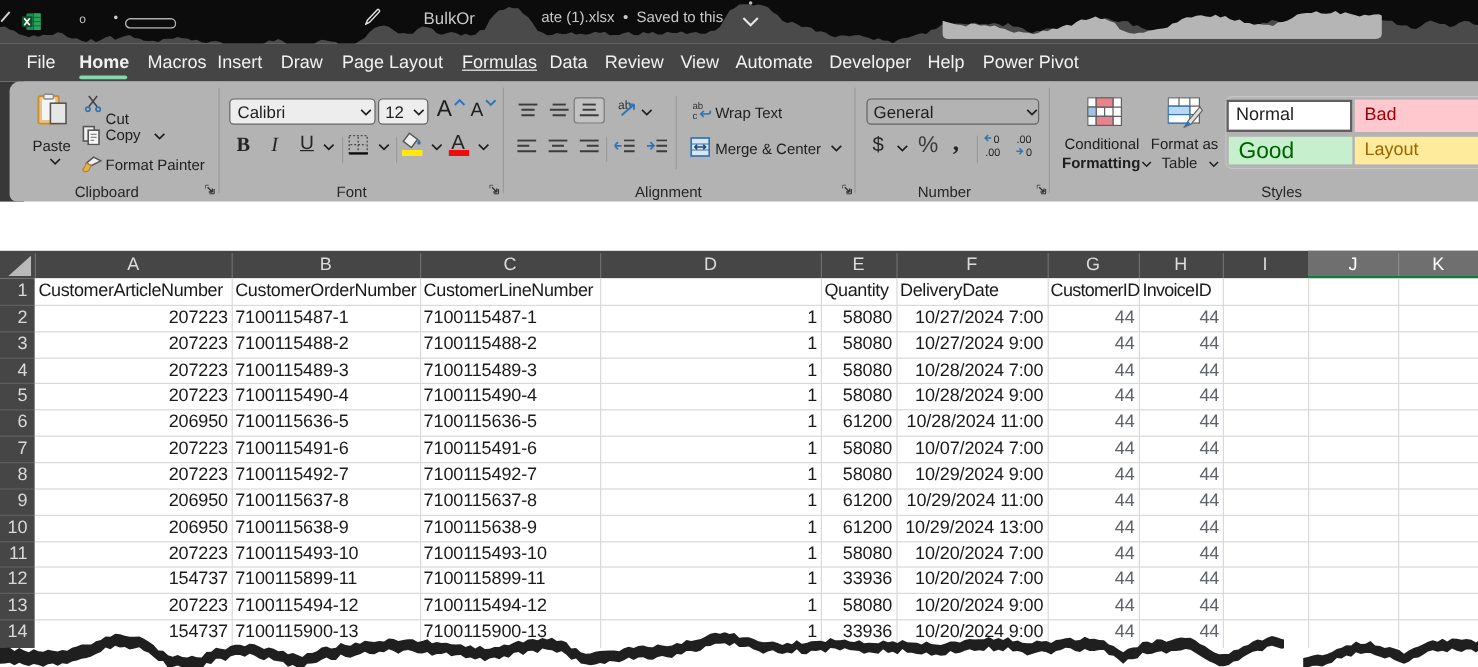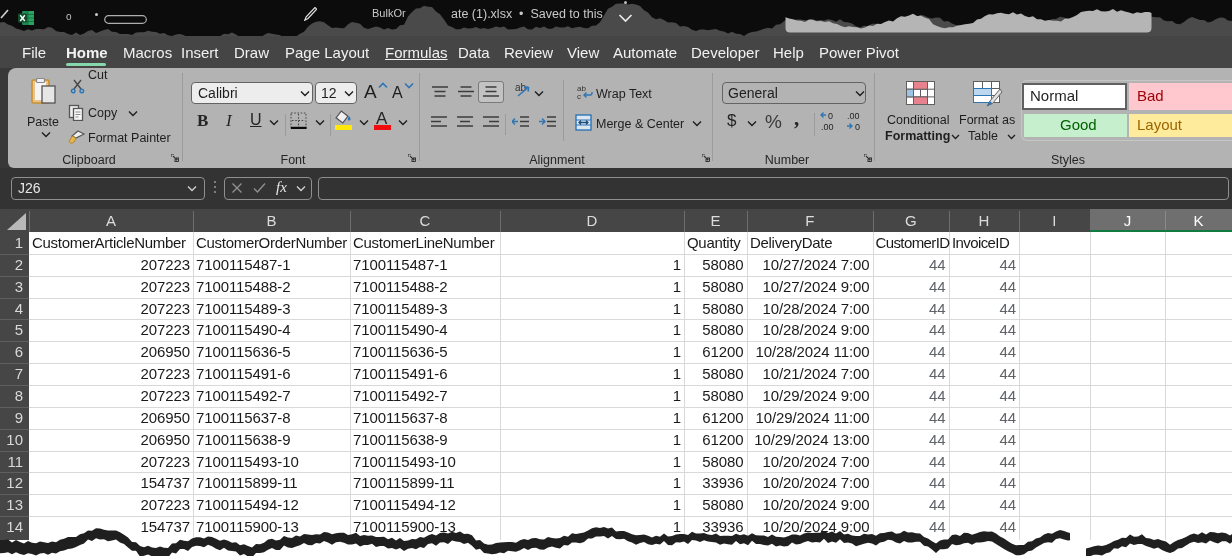--- a/index.html
+++ b/index.html
@@ -38,21 +38,21 @@
   <div id="titlebar" class="abs"></div>
 
   <svg class="abs" style="left:0;top:0;" width="1232" height="46" viewBox="0 0 1232 46">
     <path d="M0 0 H1232 V20.9 L1228 20.5 L1224 17.8 L1220 17.5 L1216 18.9 L1212 21.6 L1208 22.4 L1204 20.1 L1200 20 L1196 18.6 L1192 17 L1188 18.7 L1184 21.9 L1180 24.2 L1176 23.7 L1172 21.1 L1168 21.2 L1164 20.6 L1160 17.3 L1156 17.2 L1152 16.8 L1148 14.7 L1144 16.1 L1140 15.3 L1136 14.8 L1132 14.8 L1128 16.8 L1124 16.3 L1120 18.7 L1116 17.5 L1112 15.7 L1108 15.8 L1104 13.5 L1100 12.8 L1096 14.4 L1092 18.6 L1088 19.3 L1084 19.8 L1080 23 L1076 19.2 L1072 20.1 L1068 20 L1064 17.6 L1060 16.7 L1056 19.1 L1052 18.9 L1048 21.6 L1044 25.2 L1040 27.2 L1036 27 L1032 24.4 L1028 23.9 L1024 23 L1020 25.6 L1016 24.4 L1012 21.5 L1008 19 L1004 20 L1000 17.4 L996 19.2 L992 22.1 L988 23.1 L984 24.4 L980 27.7 L976 25.9 L972 28 L968 26.5 L964 26.5 L960 25.7 L956 25 L952 23.5 L948 21 L944 21.6 L940 17.8 L936 17.6 L932 18.4 L928 17.5 L924 15.6 L920 14.7 L916 19.7 L912 19.3 L908 23.7 L904 24.8 L900 27.3 L896 25 L892 26.6 L888 25.3 L884 24.9 L880 25.5 L876 23.7 L872 23.7 L868 25.9 L864 25.8 L860 27.6 L856 26.3 L852 23.4 L848 22.3 L844 22.1 L840 19.2 L836 21.8 L832 20 L828 19.2 L824 20.5 L820 20.1 L816 20.4 L812 18.7 L808 20.3 L804 20 L800 19.5 L796 19.6 L792 20.7 L788 18.3 L784 21.2 L780 24.2 L776 24.8 L772 28.4 L768 27.7 L764 28.8 L760 30.3 L756 31.5 L752 31.9 L748 33.3 L744 36.1 L740 34 L736 33.8 L732 31.8 L728 33.4 L724 31.4 L720 30.7 L716 29.1 L712 29.4 L708 30.2 L704 29.6 L700 29.5 L696 31.1 L692 29.7 L688 27.1 L684 26 L680 26.4 L676 23 L672 22.2 L668 22.4 L664 19.9 L660 18.2 L656 19.2 L652 17.3 L648 12.4 L644 10.3 L640 6.1 L636 4.6 L632 3.8 L628 4.6 L624 3.6 L620 3.6 L616 3.7 L612 6.8 L608 8.8 L604 15.5 L600 22.3 L596 25.4 L592 25.8 L588 28.2 L584 28.1 L580 26.7 L576 27.2 L572 28.3 L568 26.3 L564 27.5 L560 27.4 L556 26.5 L552 28.8 L548 28.8 L544 26.6 L540 28 L536 26.7 L532 29.4 L528 29.2 L524 26.6 L520 27.4 L516 29.1 L512 29.2 L508 29.4 L504 26.5 L500 27.4 L496 26.4 L492 28.1 L488 28.9 L484 28.1 L480 28.8 L476 26.9 L472 28.3 L468 28.4 L464 27.4 L460 29.2 L456 29.3 L452 27 L448 25.6 L444 19.4 L440 14.2 L436 11.5 L432 6.9 L428 6.8 L424 5.8 L420 8.2 L416 8.5 L412 12.1 L408 16.6 L404 24.7 L400 25.2 L396 28.9 L392 29.5 L388 28.1 L384 29.6 L380 27.6 L376 26.6 L372 27.8 L368 28.9 L364 27.8 L360 23.8 L356 22.8 L352 22.1 L348 24.2 L344 28.2 L340 28.1 L336 27.5 L332 27.9 L328 25.3 L324 22.2 L320 21.2 L316 21.8 L312 23.4 L308 26.7 L304 31.7 L300 33.7 L296 36.5 L292 37.4 L288 39.6 L284 38.6 L280 35.1 L276 34.5 L272 33.8 L268 33.1 L264 34.9 L260 37.9 L256 38.9 L252 39.2 L248 38.6 L244 37.6 L240 37.6 L236 34.4 L232 32.5 L228 34.3 L224 33.7 L220 36.3 L216 37.7 L212 39.8 L208 38.7 L204 39.3 L200 40.6 L196 39.8 L192 39.8 L188 37.5 L184 35.3 L180 34.1 L176 34.5 L172 35.9 L168 35.3 L164 33.1 L160 33.7 L156 32 L152 31.8 L148 30.8 L144 32.3 L140 32.2 L136 32.4 L132 35.1 L128 33.9 L124 34.1 L120 34 L116 32.1 L112 31.7 L108 29.1 L104 29.9 L100 31.5 L96 33.1 L92 30.1 L88 31.1 L84 33.4 L80 35 L76 32.4 L72 35 L68 33.9 L64 31.9 L60 32.1 L56 30.9 L52 27.8 L48 26.9 L44 29.2 L40 29.1 L36 28.9 L32 30.6 L28 29.3 L24 31.1 L20 29.6 L16 28.6 L12 25.7 L8 24.5 L4 22.1 L0 22.4 Z" fill="#0c0c0c"></path>
   </svg>
 
   <svg class="abs" style="left:785px;top:0;" width="368" height="33" viewBox="0 0 368 33">
     <path d="M0.5 17.3 L4 18.4 L8 19.3 L12 20.5 L16 20.8 L20 22 L24 19.5 L28 20.1 L32 21.3 L36 21 L40 22 L44 21.3 L48 23.3 L52 24 L56 25.9 L60 27.2 L64 26.2 L68 27.1 L72 27.3 L76 28.4 L80 27.6 L84 25.4 L88 26.1 L92 23.7 L96 24.1 L100 22.1 L104 20.6 L108 21.5 L112 18.3 L116 16.3 L120 16.7 L124 15.4 L128 13.7 L132 15.9 L136 15.8 L140 17.7 L144 19 L148 24.3 L152 26 L156 27.6 L160 28.2 L164 27.3 L168 27.2 L172 25.7 L176 24.9 L180 24.2 L184 23.8 L188 23 L192 19.6 L196 18.7 L200 15.9 L204 14.3 L208 14.5 L212 13.2 L216 12.8 L220 13.7 L224 14.2 L228 12.2 L232 14.6 L236 13.4 L240 16.1 L244 17.3 L248 16.3 L252 19.2 L256 19.2 L260 20.7 L264 20.1 L268 20.7 L272 20.7 L276 21.6 L280 18.5 L284 18.4 L288 17 L292 15.1 L296 12.1 L300 11.2 L304 10.8 L308 10.9 L312 9.3 L316 11.3 L320 11.5 L324 11.1 L328 9.1 L332 11.8 L336 10.3 L340 11.4 L344 12.5 L348 13.8 L352 12.3 L356 13 L360 12.1 L364 11.9 L366.5 13 V28 Q366.5 32.5 361.5 32.5 L5 32.5 Q0.5 32.5 0.5 28 Z" fill="#b5b5b5"></path>
   </svg>
 
-  <div class="abs" style="left:372px;top:7px;font-size:11px;color:#c9c9c9;white-space:nowrap;">BulkOr</div>
+  <div class="abs" style="left:353px;top:7px;font-size:14px;color:#c9c9c9;white-space:nowrap;">BulkOr</div>
   <div class="abs" style="left:451px;top:7px;font-size:12.5px;color:#c9c9c9;white-space:nowrap;">ate (1).xlsx &nbsp;•&nbsp; Saved to this</div>
   <svg class="abs" style="left:618px;top:13px;" width="15" height="10" viewBox="0 0 15 10">
       <path d="M1.5 2 L7.5 8 L13.5 2" stroke="#e8e8e8" stroke-width="1.7" fill="none"></path>
     </svg>
 
   <svg class="abs" style="left:18px;top:11px;" width="16" height="14" viewBox="0 0 16 14">
     <rect x="4" y="0" width="12" height="14" rx="1" fill="#1d8a54"></rect>
     <rect x="10" y="0" width="6" height="14" fill="#2ca35e"></rect>
     <path d="M4 3.5 h12 M4 7 h12 M4 10.5 h12 M10 0 v14" stroke="#0f6a3f" stroke-width="0.8"></path>
     <rect x="0" y="2.5" width="9" height="9" rx="1" fill="#134e2c"></rect>
@@ -108,21 +108,21 @@
     <div class="rtxt" style="left:19px;top:47px;">Paste</div>
     <svg class="abs" style="left:33px;top:63px;" width="10" height="7" viewBox="0 0 10 7">
         <path d="M1 1.5 L5 5.5 L9 1.5" stroke="#1e1e1e" stroke-width="1.4" fill="none"></path>
       </svg>
 
     <svg class="abs" style="left:62px;top:11px;" width="15" height="15" viewBox="0 0 15 15">
       <path d="M4 1 L11 10 M11 1 L4 10" stroke="#444" stroke-width="1.3" fill="none"></path>
       <circle cx="3.2" cy="12" r="1.8" fill="none" stroke="#2e75b6" stroke-width="1.4"></circle>
       <circle cx="11.8" cy="12" r="1.8" fill="none" stroke="#2e75b6" stroke-width="1.4"></circle>
     </svg>
-    <div class="rtxt" style="left:80px;top:0;">Cut</div>
+    <div class="rtxt" style="left:80px;top:24px;">Cut</div>
 
     <svg class="abs" style="left:60px;top:36px;" width="17" height="17" viewBox="0 0 17 17">
       <rect x="1.5" y="1.5" width="9" height="12" fill="#efefef" stroke="#555" stroke-width="1.3"></rect>
       <rect x="5.5" y="4.5" width="9" height="12" fill="#f7f7f7" stroke="#555" stroke-width="1.3"></rect>
       <path d="M7.5 8 h5 M7.5 10.5 h5 M7.5 13 h3" stroke="#888" stroke-width="1"></path>
     </svg>
     <div class="rtxt" style="left:80px;top:38px;">Copy</div>
     <svg class="abs" style="left:120px;top:42px;" width="10" height="7" viewBox="0 0 10 7">
         <path d="M1 1.5 L5 5.5 L9 1.5" stroke="#1e1e1e" stroke-width="1.4" fill="none"></path>
       </svg>
@@ -298,57 +298,37 @@
     <svg class="abs" style="left:999px;top:66px;" width="9" height="6" viewBox="0 0 9 6">
         <path d="M1 1 L4.5 4.5 L8 1" stroke="#1e1e1e" stroke-width="1.3" fill="none"></path>
       </svg>
 
     <div class="abs" style="left:1013px;top:12px;width:219px;height:61px;border:1px solid #c6c6c6;border-radius:6px 0 0 6px;border-right:none;box-sizing:border-box;"></div>
     <div class="abs" style="left:1014px;top:15px;width:105px;height:27px;background:#ffffff;border:2px solid #606060;box-sizing:border-box;"></div>
     <div class="abs" style="left:1022px;top:19px;font-size:15px;color:#1f1f1f;">Normal</div>
     <div class="abs" style="left:1121px;top:15px;width:103px;height:27px;background:#ffc7ce;"></div>
     <div class="abs" style="left:1129px;top:19px;font-size:15px;color:#9c0006;">Bad</div>
     <div class="abs" style="left:1016px;top:46px;width:103px;height:23px;background:#c6efce;"></div>
-    <div class="abs" style="left:1024px;top:48px;font-size:15px;color:#006100;margin-left:28px;">Good</div>
+    <div class="abs" style="left:1024px;top:48px;font-size:19px;color:#006100;">Good</div>
     <div class="abs" style="left:1121px;top:46px;width:103px;height:23px;background:#ffeb9c;"></div>
     <div class="abs" style="left:1129px;top:48px;font-size:15px;color:#9c6500;">Layout</div>
     <div class="rlabel" style="left:1060px;">Styles</div>
 
     <svg class="abs" style="left:163px;top:86px;" width="8" height="8" viewBox="0 0 8 8">
         <path d="M0 0 h3 M0 0 v3 M7.5 7.5 h-4 M7.5 7.5 v-4 M2 2 L6 6 M6 6 l-3 0 M6 6 l0 -3" stroke="#333" stroke-width="1.1" fill="none"></path>
       </svg>
     <svg class="abs" style="left:400px;top:86px;" width="8" height="8" viewBox="0 0 8 8">
         <path d="M0 0 h3 M0 0 v3 M7.5 7.5 h-4 M7.5 7.5 v-4 M2 2 L6 6 M6 6 l-3 0 M6 6 l0 -3" stroke="#333" stroke-width="1.1" fill="none"></path>
       </svg>
     <svg class="abs" style="left:694px;top:86px;" width="8" height="8" viewBox="0 0 8 8">
         <path d="M0 0 h3 M0 0 v3 M7.5 7.5 h-4 M7.5 7.5 v-4 M2 2 L6 6 M6 6 l-3 0 M6 6 l0 -3" stroke="#333" stroke-width="1.1" fill="none"></path>
       </svg>
     <svg class="abs" style="left:856px;top:86px;" width="8" height="8" viewBox="0 0 8 8">
         <path d="M0 0 h3 M0 0 v3 M7.5 7.5 h-4 M7.5 7.5 v-4 M2 2 L6 6 M6 6 l-3 0 M6 6 l0 -3" stroke="#333" stroke-width="1.1" fill="none"></path>
       </svg>
-  </div>
-  <div id="fbar" class="abs">
-    <div class="abs" style="left:11px;top:9px;width:194px;height:23px;border:1px solid #8f8f8f;border-radius:4px;box-sizing:border-box;"></div>
-    <div class="abs" style="left:18px;top:12px;font-size:14px;color:#e6e6e6;">J26</div>
-    <svg class="abs" style="left:187px;top:17px;" width="10" height="7" viewBox="0 0 10 7">
-        <path d="M1 1.5 L5 5.5 L9 1.5" stroke="#cfcfcf" stroke-width="1.4" fill="none"></path>
-      </svg>
-    <div class="abs" style="left:214px;top:13px;width:2px;height:2px;background:#9a9a9a;border-radius:50%;box-shadow:0 5px 0 #9a9a9a,0 10px 0 #9a9a9a;"></div>
-    <div class="abs" style="left:224px;top:9px;width:88px;height:23px;border:1px solid #8f8f8f;border-radius:4px;box-sizing:border-box;"></div>
-    <svg class="abs" style="left:231px;top:14px;" width="12" height="12" viewBox="0 0 12 12">
-        <path d="M1.5 1.5 L10.5 10.5 M10.5 1.5 L1.5 10.5" stroke="#8f8f8f" stroke-width="1.4"></path>
-      </svg>
-    <svg class="abs" style="left:253px;top:14px;" width="13" height="12" viewBox="0 0 13 12">
-        <path d="M1 6.5 L4.5 10 L12 1.5" stroke="#8f8f8f" stroke-width="1.4" fill="none"></path>
-      </svg>
-    <div class="abs" style="left:276px;top:11px;font-size:15px;font-style:italic;color:#e8e8e8;font-family:'Liberation Serif',serif;">fx</div>
-    <svg class="abs" style="left:296px;top:17px;" width="10" height="7" viewBox="0 0 10 7">
-        <path d="M1 1.5 L5 5.5 L9 1.5" stroke="#cfcfcf" stroke-width="1.4" fill="none"></path>
-      </svg>
-    <div class="abs" style="left:318px;top:9px;width:911px;height:23px;border:1px solid #8f8f8f;border-radius:4px;box-sizing:border-box;"></div>
   </div>
   <div id="colhead" class="abs">
     <svg class="abs" style="left:7px;top:4px;" width="19" height="17" viewBox="0 0 19 17">
         <path d="M19 0 L19 17 L0 17 Z" fill="#b9b9b9"></path>
       </svg>
   <div class="colletter" style="left: 111px;">A</div>
       <div class="colletter" style="left: 271.5px;">B</div>
       <div class="colletter" style="left: 425px;">C</div>
       <div class="colletter" style="left: 592px;">D</div>
       <div class="colletter" style="left: 715.5px;">E</div>
@@ -473,21 +453,21 @@
       <div class="cell cr" style="left: 652px; top: 111.285px;">1</div>
       <div class="cell cr" style="left: 714.5px; top: 111.285px;">61200</div>
       <div class="cell cr" style="left: 840.5px; top: 111.285px;">10/28/2024 11:00</div>
       <div class="cell cr gray" style="left: 916.5px; top: 111.285px;">44</div>
       <div class="cell cr gray" style="left: 987px; top: 111.285px;">44</div>
       <div class="cell cr" style="left: 161px; top: 133.142px;">207223</div>
       <div class="cell" style="left: 167px; top: 133.142px;">7100115491-6</div>
       <div class="cell" style="left: 324px; top: 133.142px;">7100115491-6</div>
       <div class="cell cr" style="left: 652px; top: 133.142px;">1</div>
       <div class="cell cr" style="left: 714.5px; top: 133.142px;">58080</div>
-      <div class="cell cr" style="left: 840.5px; top: 133.142px;">10/21/2024 7:00</div>
+      <div class="cell cr" style="left: 840.5px; top: 133.142px;">10/07/2024 7:00</div>
       <div class="cell cr gray" style="left: 916.5px; top: 133.142px;">44</div>
       <div class="cell cr gray" style="left: 987px; top: 133.142px;">44</div>
       <div class="cell cr" style="left: 161px; top: 154.999px;">207223</div>
       <div class="cell" style="left: 167px; top: 154.999px;">7100115492-7</div>
       <div class="cell" style="left: 324px; top: 154.999px;">7100115492-7</div>
       <div class="cell cr" style="left: 652px; top: 154.999px;">1</div>
       <div class="cell cr" style="left: 714.5px; top: 154.999px;">58080</div>
       <div class="cell cr" style="left: 840.5px; top: 154.999px;">10/29/2024 9:00</div>
       <div class="cell cr gray" style="left: 916.5px; top: 154.999px;">44</div>
       <div class="cell cr gray" style="left: 987px; top: 154.999px;">44</div>

